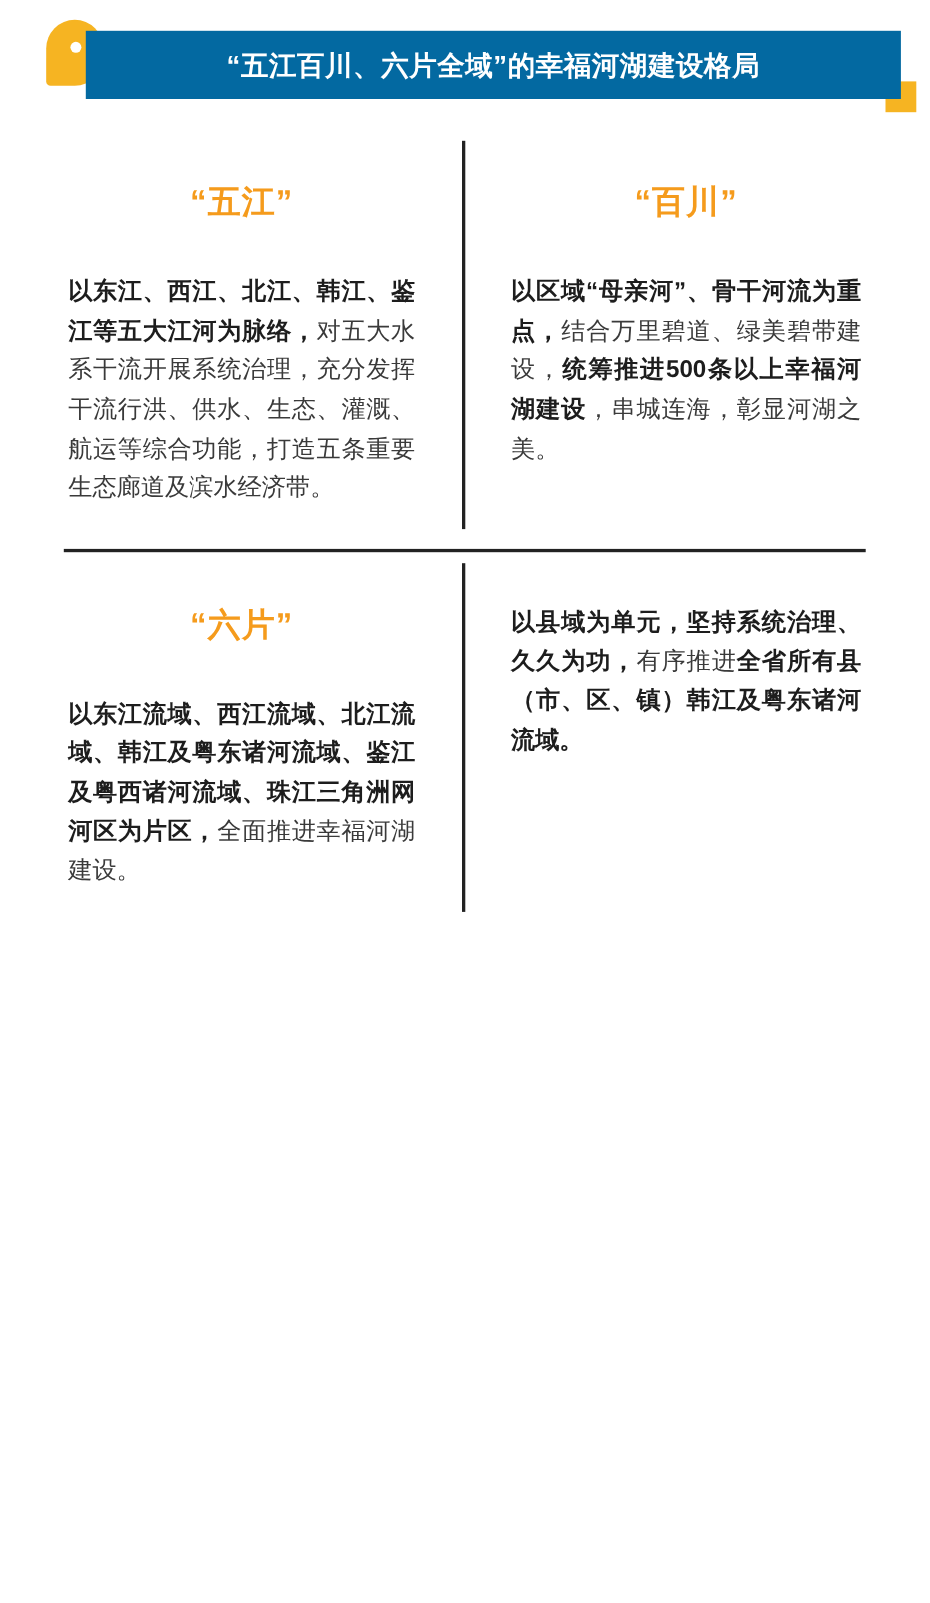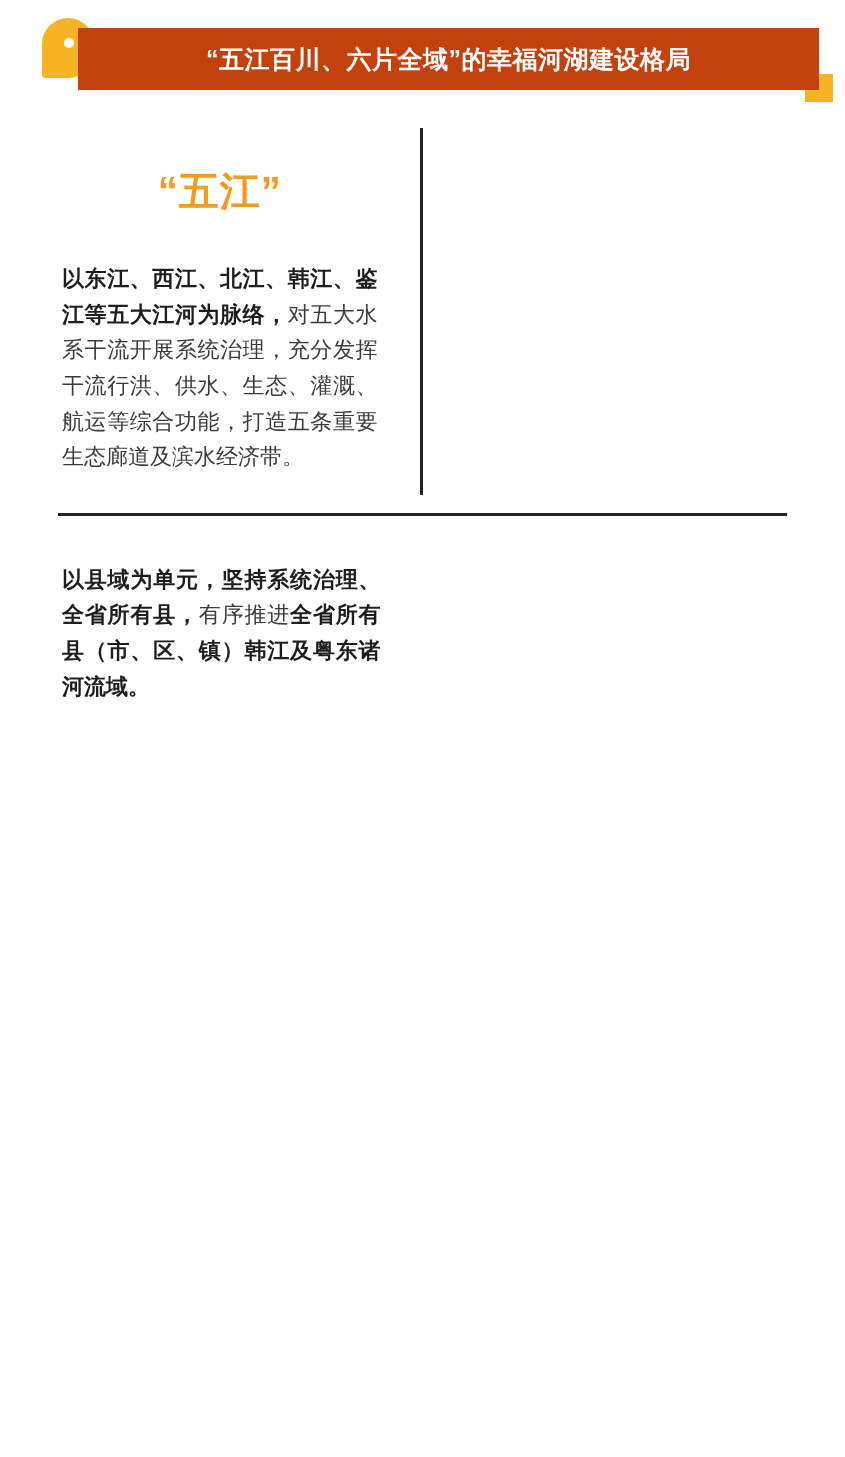--- a/index.html
+++ b/index.html
@@ -49,21 +49,21 @@
     height: 28px;
     background: #f6b422;
     z-index: 1;
   }
   .header-bar {
     position: absolute;
     left: 78px;
     right: 26px;
     top: 28px;
     height: 62px;
-    background: #c2410c;
+    background: #0369a1;
     z-index: 2;
     display: flex;
     align-items: center;
     justify-content: center;
   }
   .header-title {
     color: #ffffff;
     font-size: 25px;
     font-weight: bold;
     letter-spacing: 0.5px;
@@ -92,21 +92,21 @@
     width: 50%;
     box-sizing: border-box;
     padding: 36px 42px 20px 42px;
     position: relative;
   }
   .cell-left {
     border-right: 3px solid #222222;
   }
   .cell-title {
     color: #f59b1c;
-    font-size: 40px;
+    font-size: 30px;
     font-weight: bold;
     text-align: center;
     margin-bottom: 42px;
     letter-spacing: 1px;
   }
   .cell-body {
     font-size: 22px;
     line-height: 1.62;
     color: #3a3a3a;
     text-align: justify;
@@ -128,23 +128,31 @@
   <div class="header-accent-corner"></div>
 </div>
 
 <div class="grid">
 
   <div class="row">
     <div class="cell cell-left">
       <div class="cell-title">“五江”</div>
       <div class="cell-body"><b>以东江、西江、北江、韩江、鉴江等五大江河为脉络，</b><span>对五大水系干流开展系统治理，充分发挥干流行洪、供水、生态、灌溉、航运等综合功能，打造五条重要生态廊道及滨水经济带。</span></div>
     </div>
+    <div class="cell">
+      <div class="cell-title">“百川”</div>
+      <div class="cell-body"><b>以区域“母亲河”、骨干河流为重点，</b><span>结合万里碧道、绿美碧带建设，</span><b>统筹推进500条以上幸福河湖建设</b><span>，串城连海，彰显河湖之美。</span></div>
+    </div>
   </div>
 
   <div class="row-divider"></div>
 
   <div class="row">
+    <div class="cell cell-left">
+      <div class="cell-title">“六片”</div>
+      <div class="cell-body"><b>以东江流域、西江流域、北江流域、韩江及粤东诸河流域、鉴江及粤西诸河流域、珠江三角洲网河区为片区，</b><span>全面推进幸福河湖建设。</span></div>
+    </div>
     <div class="cell">
-      <div class="cell-body"><b>以县域为单元，坚持系统治理、全省所有县，</b><span>有序推进</span><b>全省所有县（市、区、镇）韩江及粤东诸河流域。</b></div>
+      <div class="cell-body"><b>以县域为单元，坚持系统治理、久久为功，</b><span>有序推进</span><b>全省所有县（市、区、镇）韩江及粤东诸河流域。</b></div>
     </div>
   </div>
 
 </div>
 
 </body></html>

